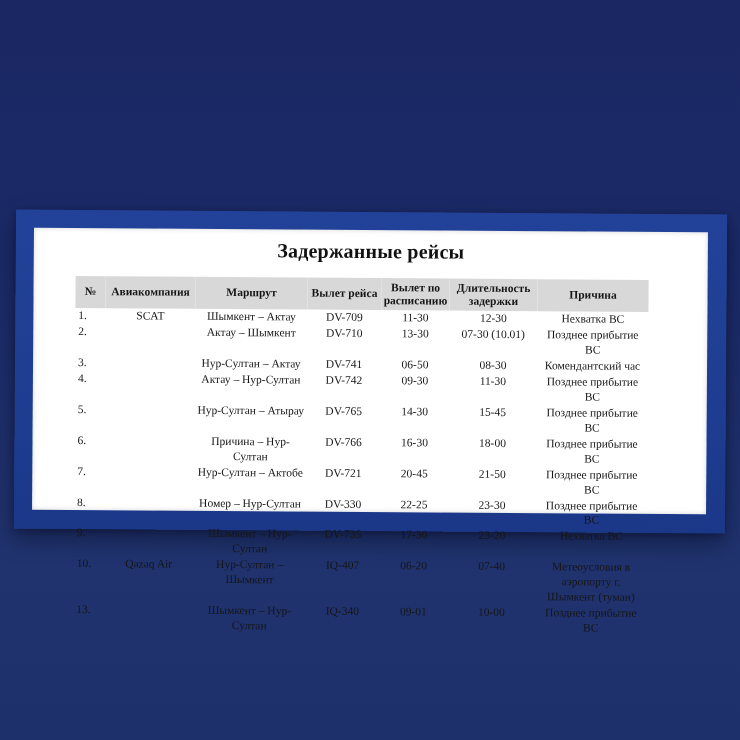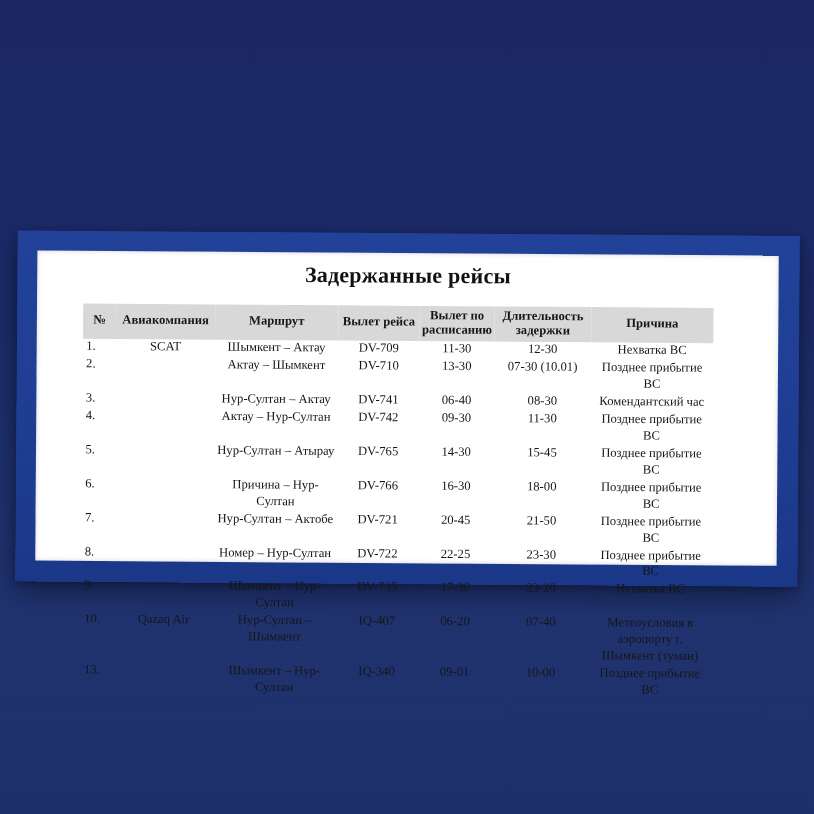--- a/index.html
+++ b/index.html
@@ -128,21 +128,21 @@
               <td>DV-710</td>
               <td>13-30</td>
               <td>07-30 (10.01)</td>
               <td>Позднее прибытие ВС</td>
             </tr>
             <tr>
               <td>3.</td>
               <td></td>
               <td>Нур-Султан – Актау</td>
               <td>DV-741</td>
-              <td>06-40</td>
+              <td>06-50</td>
               <td>08-30</td>
               <td>Комендантский час</td>
             </tr>
             <tr>
               <td>4.</td>
               <td></td>
               <td>Актау – Нур-Султан</td>
               <td>DV-742</td>
               <td>09-30</td>
               <td>11-30</td>
@@ -172,21 +172,21 @@
               <td>Нур-Султан – Актобе</td>
               <td>DV-721</td>
               <td>20-45</td>
               <td>21-50</td>
               <td>Позднее прибытие ВС</td>
             </tr>
             <tr>
               <td>8.</td>
               <td></td>
               <td>Номер – Нур-Султан</td>
-              <td>DV-722</td>
+              <td>DV-330</td>
               <td>22-25</td>
               <td>23-30</td>
               <td>Позднее прибытие ВС</td>
             </tr>
             <tr>
               <td>9.</td>
               <td></td>
               <td>Шымкент – Нур-Султан</td>
               <td>DV-735</td>
               <td>17-30</td>

